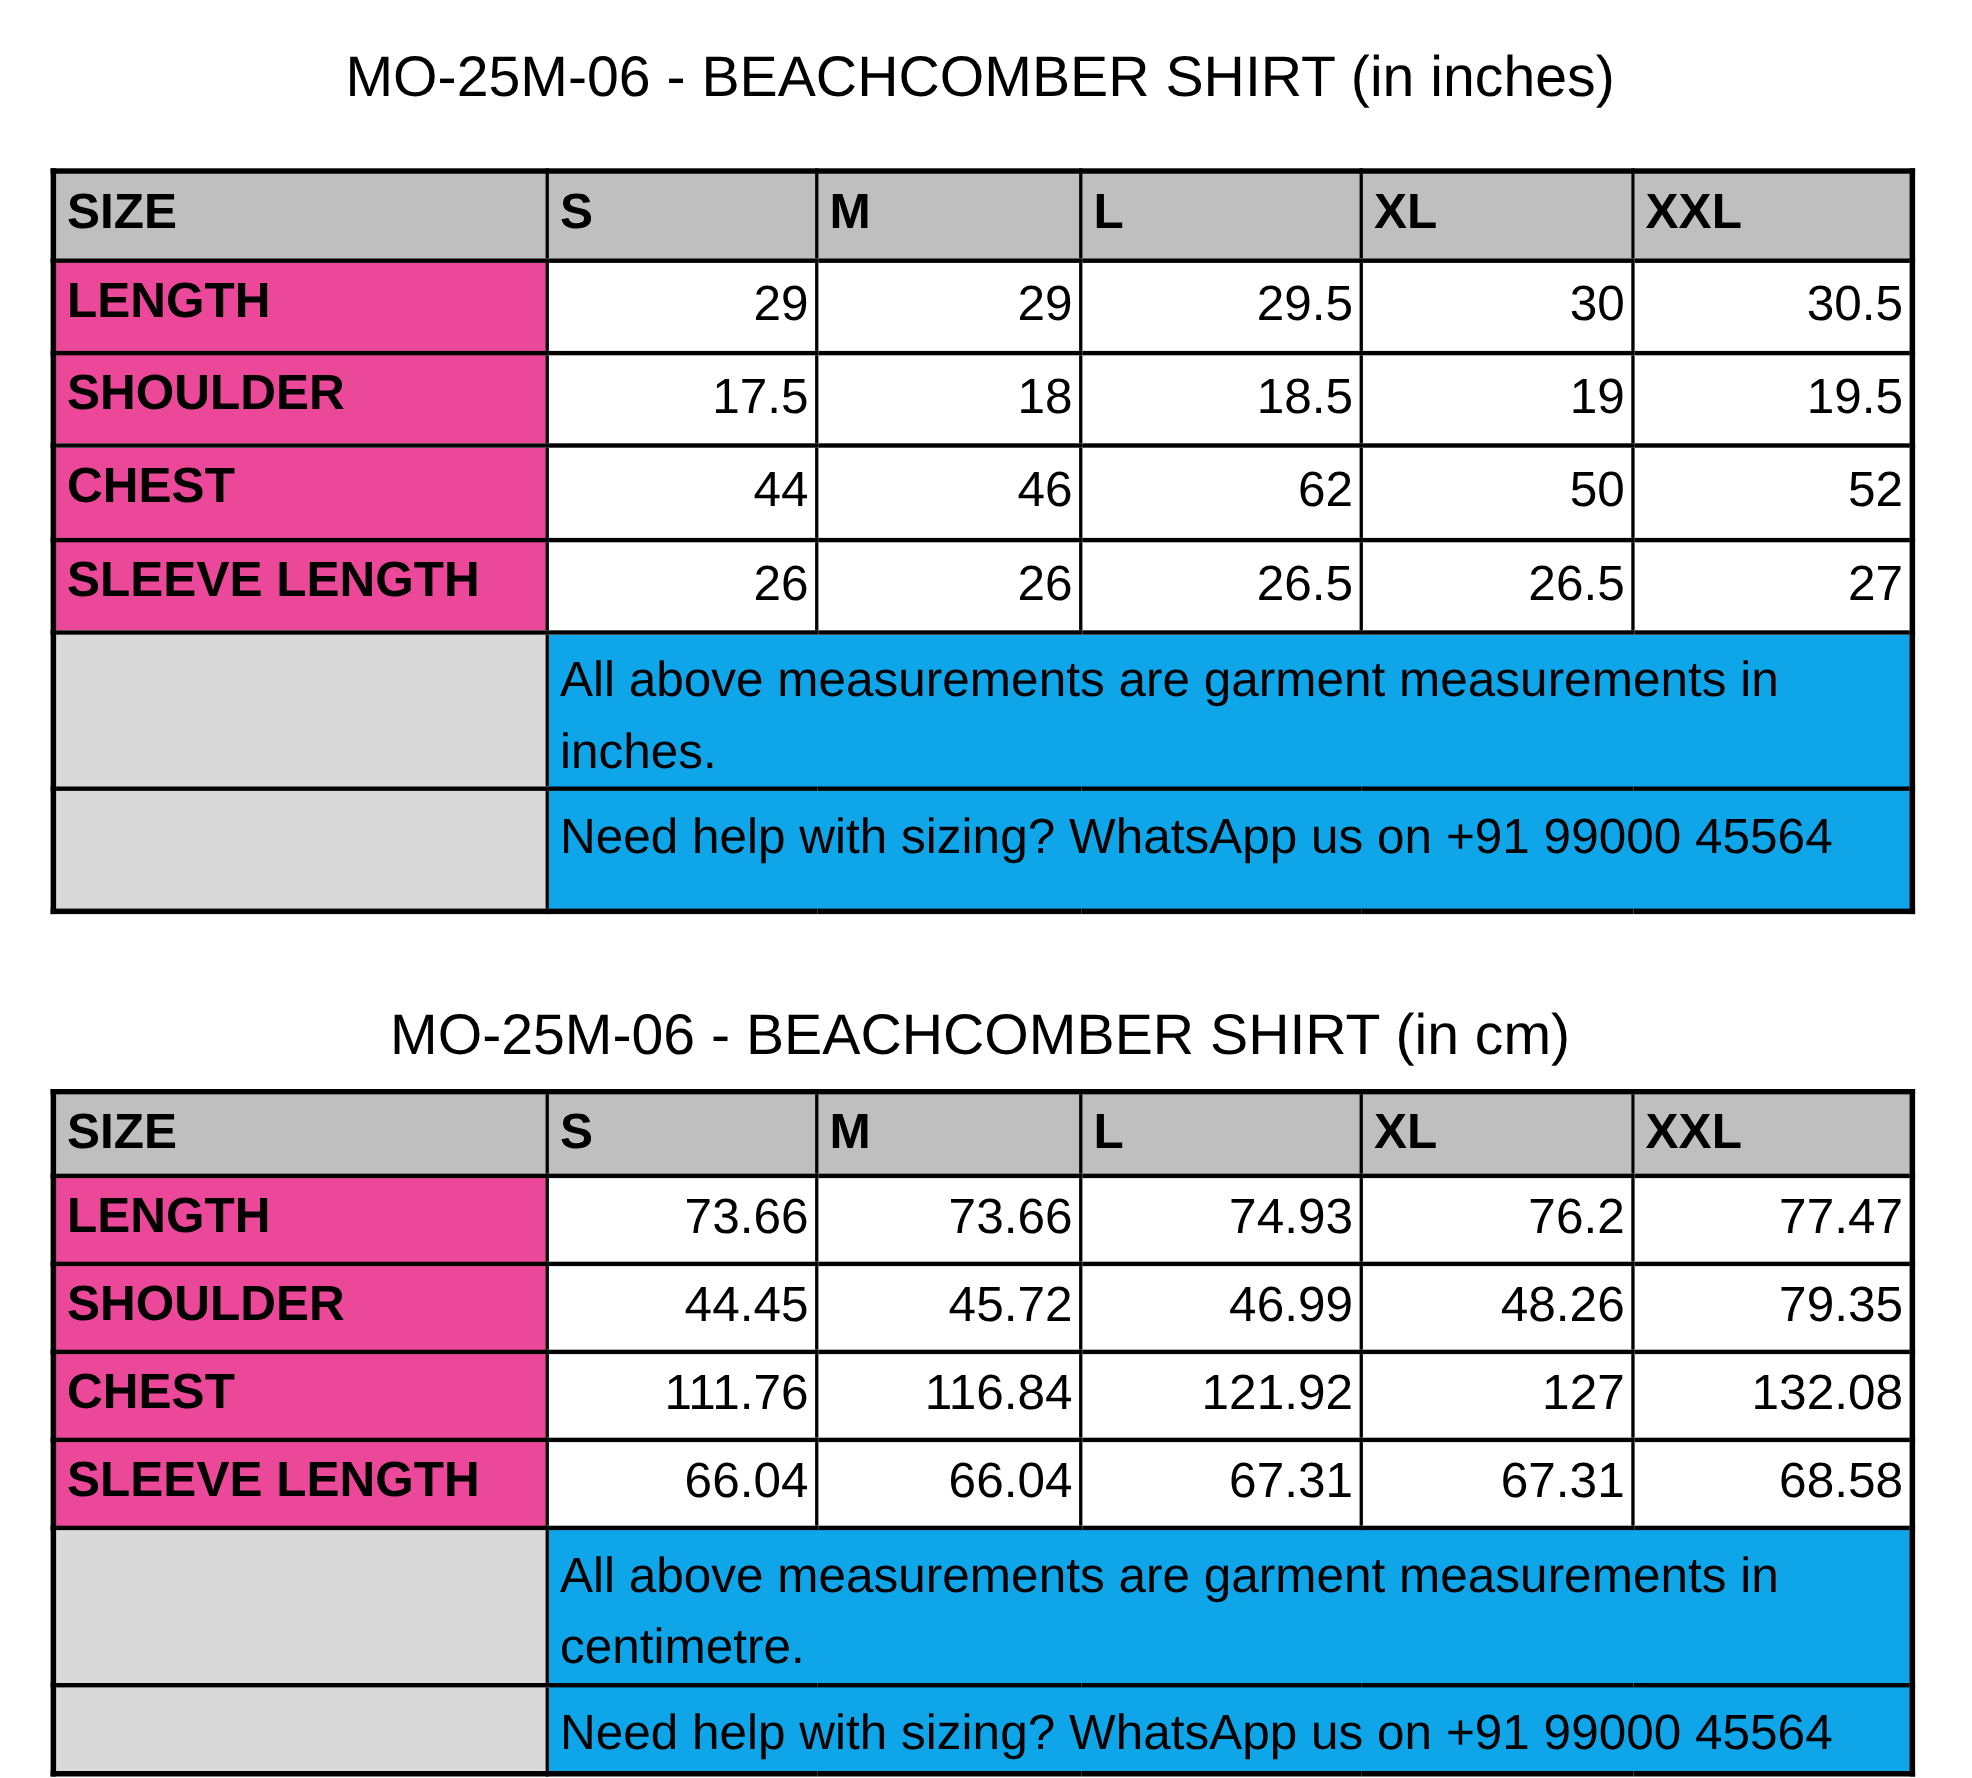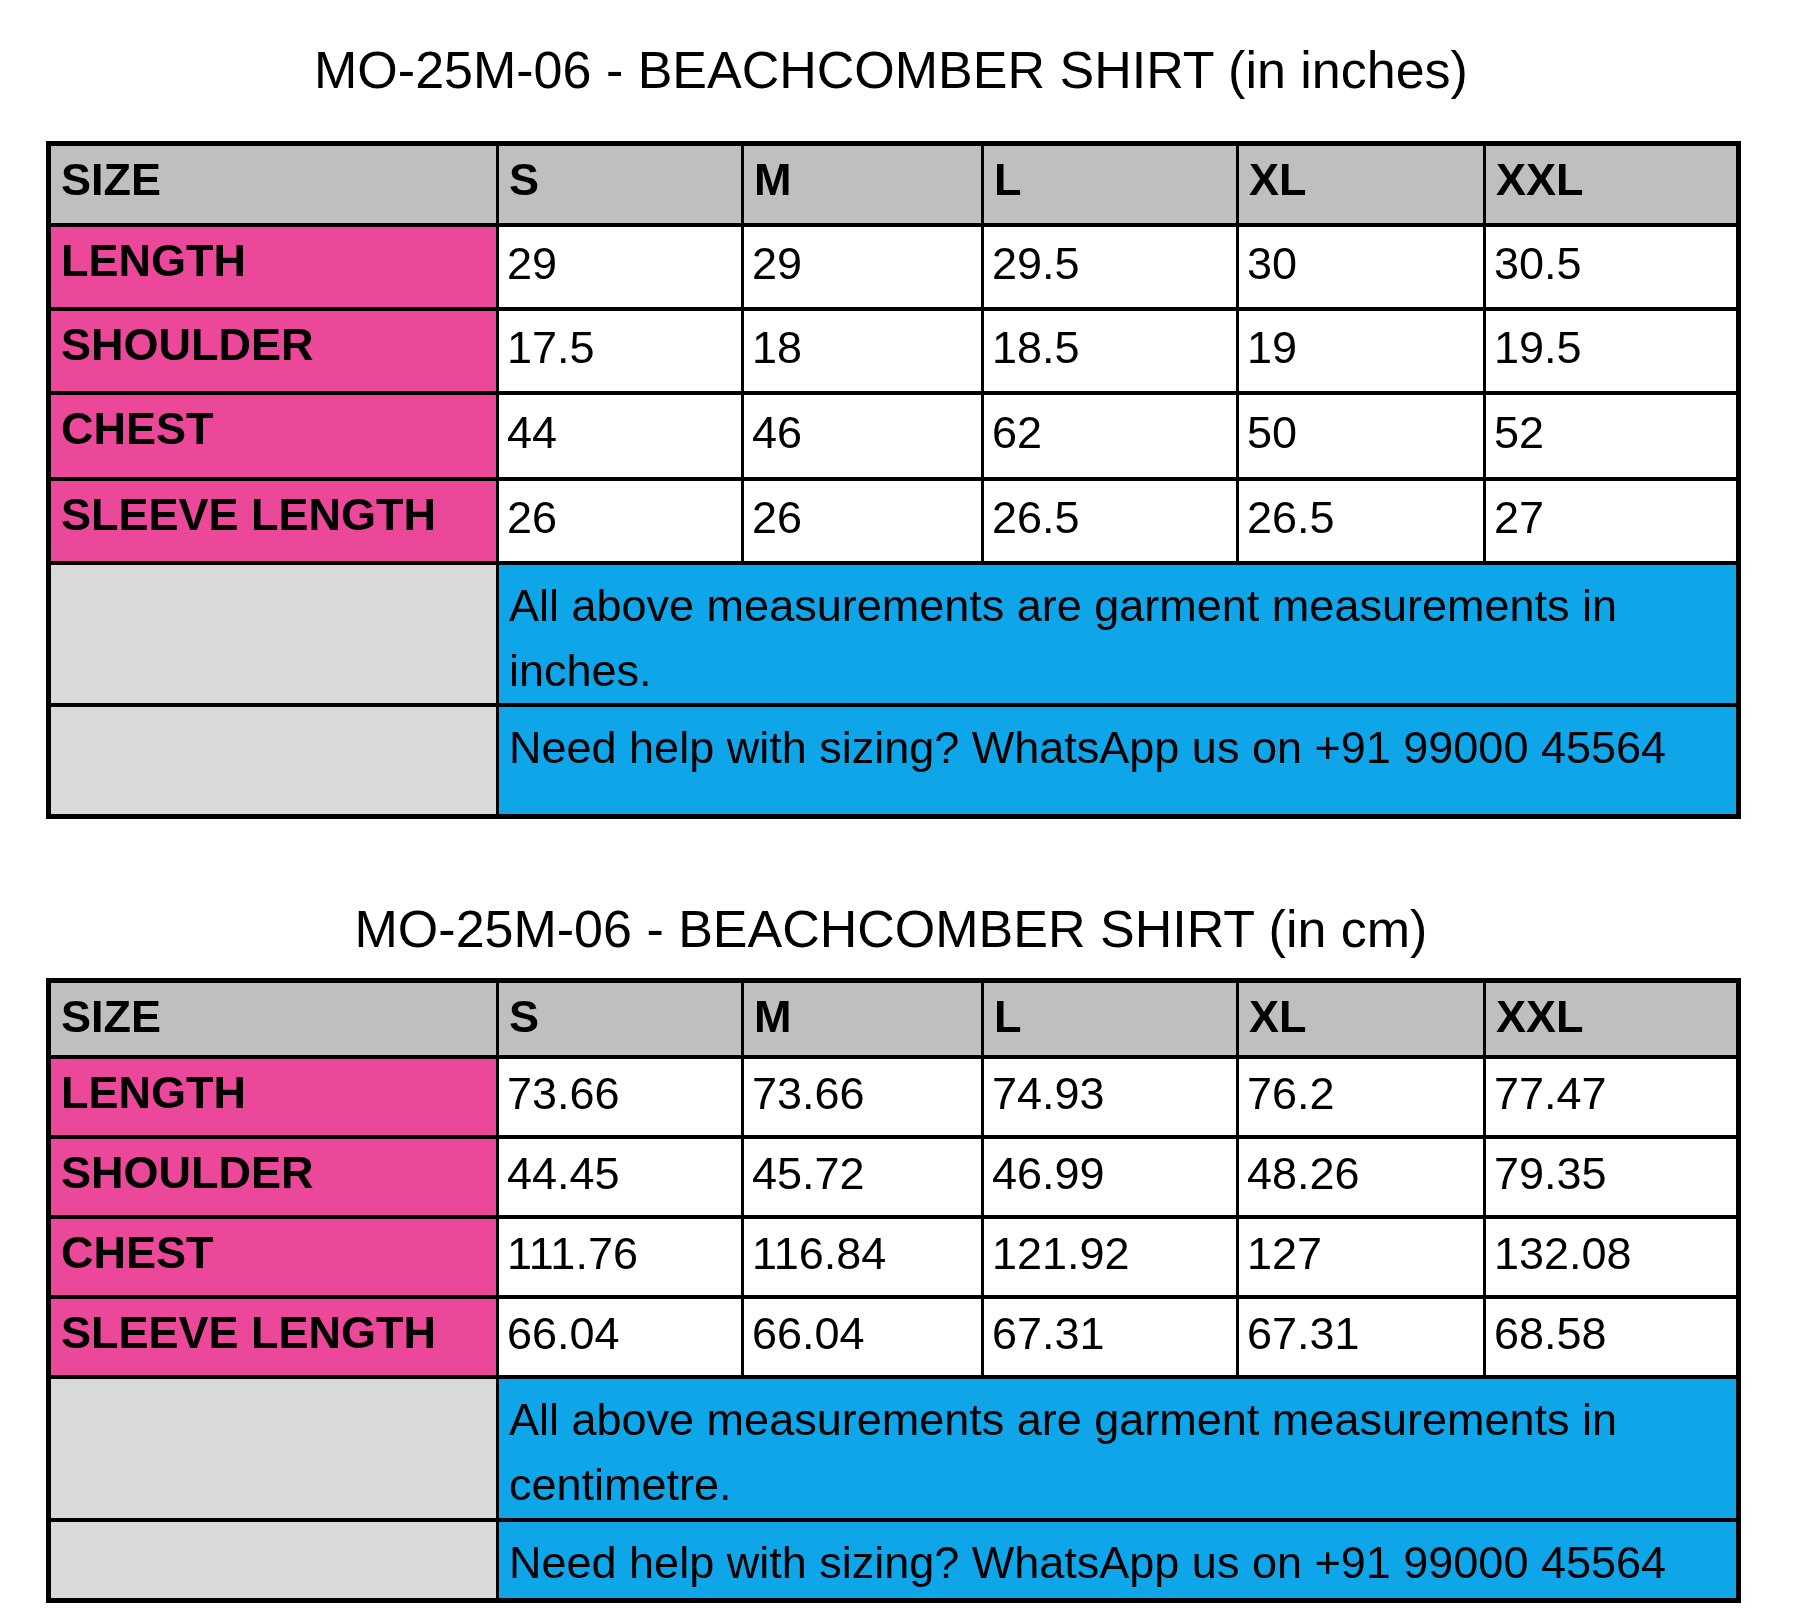--- a/index.html
+++ b/index.html
@@ -19,21 +19,21 @@
     width: 1690px;
   }
   .chart-title {
     margin: 0;
     text-align: center;
     font-size: 52px;
     font-weight: 400;
     line-height: 60px;
     white-space: nowrap;
   }
-  #title-inches { margin-top: 40px; margin-bottom: 41px; }
+  #title-inches { margin-top: 40px; margin-bottom: 53px; }
   #title-cm     { margin-top: 80px; margin-bottom: 19px; }
 
   table.size-chart {
     border-collapse: collapse;
     table-layout: fixed;
     width: 1690px;
     border: 5px solid #000000;
   }
   table.size-chart td {
     border: 3px solid #000000;
@@ -55,20 +55,21 @@
     vertical-align: top;
     padding: 6px 6px 0 10px;
     line-height: 1.25;
   }
   td.val {
     background: #ffffff;
     font-weight: 400;
     vertical-align: middle;
     padding: 0 6px 6px 8px;
     line-height: 1.1;
+    text-align: right;
   }
   td.note {
     background: #0ea5e9;
     font-weight: 400;
     vertical-align: top;
     padding: 8px 6px 0 10px;
     font-size: 42px;
     line-height: 1.45;
   }
   td.spacer {

